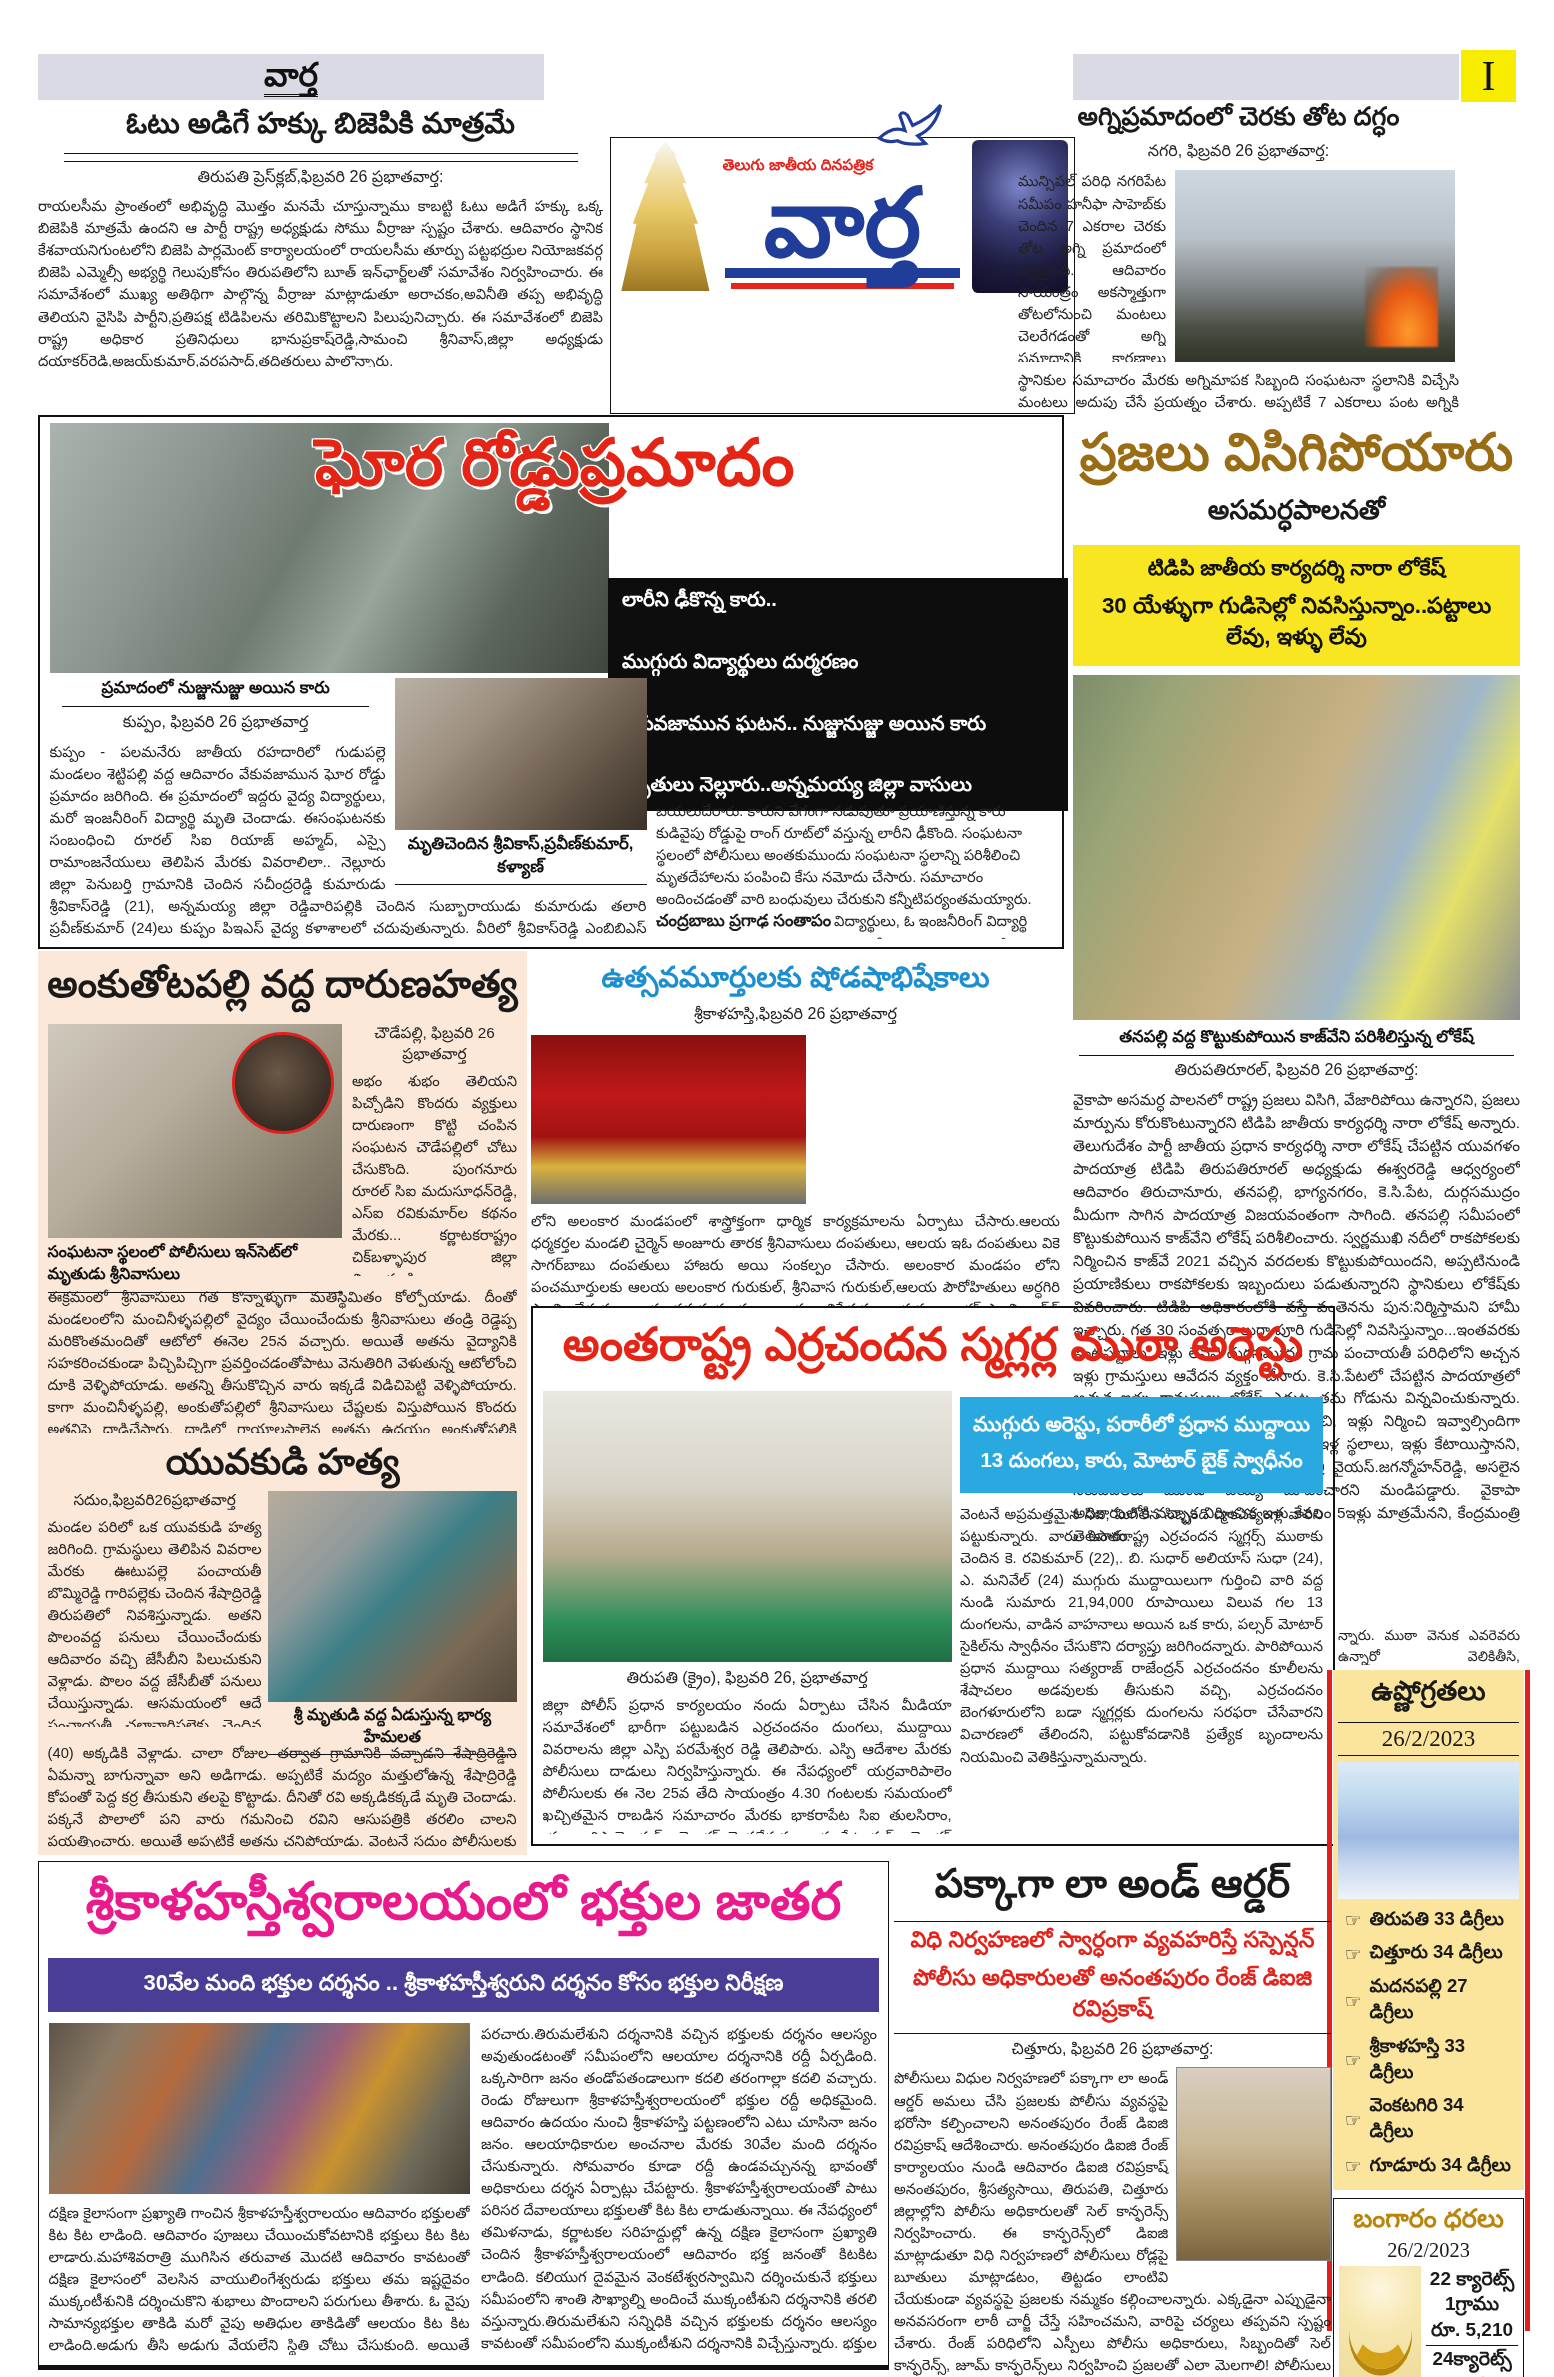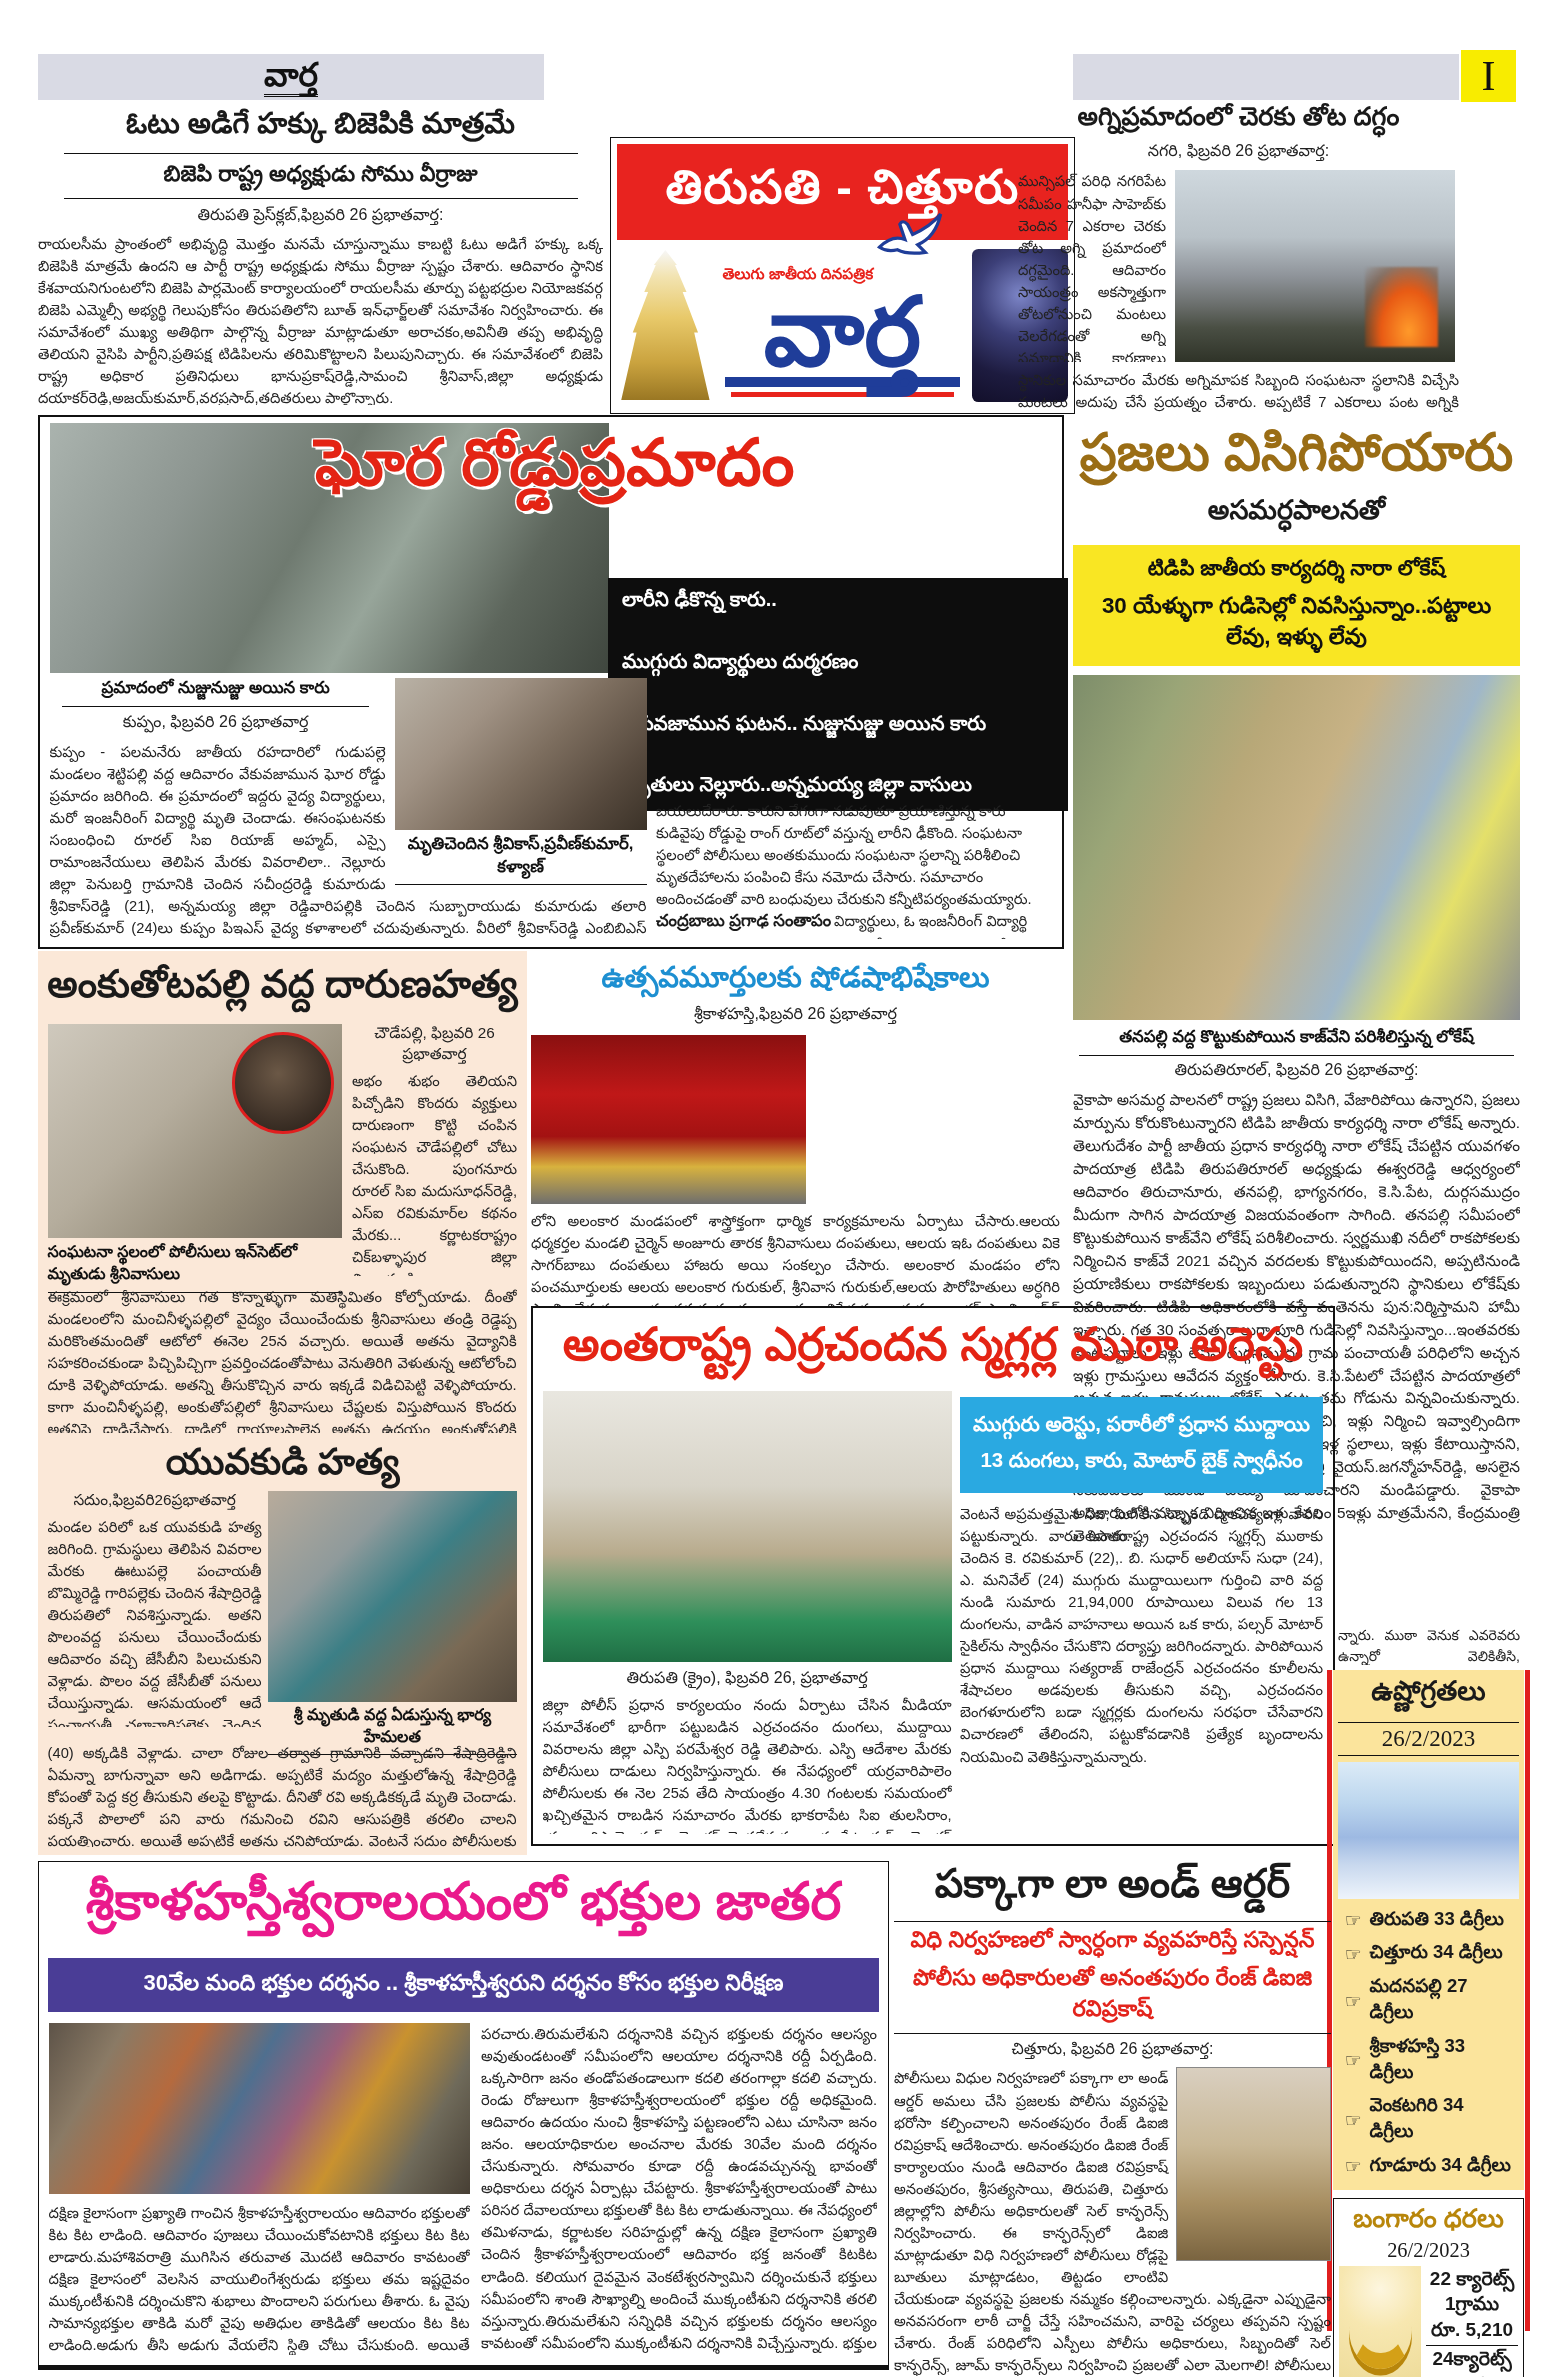--- a/index.html
+++ b/index.html
@@ -73,30 +73,26 @@
     <span class="smalllogo">వార్త</span>
   </div>
   <div class="abs bar-gray" style="left:1073px;top:54px;width:386px;height:46px;"></div>
   <div class="abs bar-yellow ctr" style="left:1461px;top:50px;width:55px;height:52px;display:flex;align-items:center;justify-content:center;">
     <span class="pageno">I</span>
   </div>
 
   <div class="abs" style="left:38px;top:107px;width:565px;height:303px;">
     <div class="ctr" style="font-size:29px;font-weight:bold;">ఓటు అడిగే హక్కు బిజెపికి మాత్రమే</div>
     <div class="rule" style="margin:6.4px 25.5px;"></div>
-    <div class="ctr" style="font-size:22px;font-weight:bold;">బిజెపి రాష్ట్ర అధ్యక్షుడు సోము వీర్రాజు</div>
     <div class="rule" style="margin:6.4px 25.5px;"></div>
     <div class="dateline">తిరుపతి ప్రెస్‌క్లబ్,ఫిబ్రవరి 26 ప్రభాతవార్త:</div>
     <div class="body-txt" style="margin-top:5.1px;height:172px;overflow:hidden;">రాయలసీమ ప్రాంతంలో అభివృద్ధి మొత్తం మనమే చూస్తున్నాము కాబట్టి ఓటు అడిగే హక్కు ఒక్క బిజెపికి మాత్రమే ఉందని ఆ పార్టీ రాష్ట్ర అధ్యక్షుడు సోము వీర్రాజు స్పష్టం చేశారు. ఆదివారం స్థానిక కేశవాయనిగుంటలోని బిజెపి పార్లమెంట్ కార్యాలయంలో రాయలసీమ తూర్పు పట్టభద్రుల నియోజకవర్గ బిజెపి ఎమ్మెల్సీ అభ్యర్థి గెలుపుకోసం తిరుపతిలోని బూత్ ఇన్‌ఛార్జ్‌లతో సమావేశం నిర్వహించారు. ఈ సమావేశంలో ముఖ్య అతిథిగా పాల్గొన్న వీర్రాజు మాట్లాడుతూ అరాచకం,అవినీతి తప్ప అభివృద్ధి తెలియని వైసిపి పార్టీని,ప్రతిపక్ష టిడిపిలను తరిమికొట్టాలని పిలుపునిచ్చారు. ఈ సమావేశంలో బిజెపి రాష్ట్ర అధికార ప్రతినిధులు భానుప్రకాష్‌రెడ్డి,సామంచి శ్రీనివాస్,జిల్లా అధ్యక్షుడు దయాకర్‌రెడ్డి,అజయ్‌కుమార్,వరప్రసాద్,తదితరులు పాల్గొన్నారు.</div>
   </div>
 
   <div class="abs masthead" style="left:610px;top:137px;width:463px;height:275px;">
-    <div class="mh-red" style="margin:6.4px;height:96px;">
-      <span>తిరుపతి - చిత్తూరు</span>
-    </div>
     <div style="display:flex;margin:0 6.4px;height:156px;">
       <div class="temple-ph" style="width:96px;height:150px;margin-top:3.2px;"></div>
       <div style="flex:1;position:relative;text-align:center;">
         <svg width="77" height="51" viewBox="0 0 60 40" style="position:absolute;right:25.5px;top:-38px;">
           <path d="M8 30 Q18 20 28 24 L24 12 Q26 8 30 12 L34 20 Q48 14 56 4 Q52 22 38 28 L44 34 Q30 36 22 32 Q14 34 8 30 Z" fill="#ffffff" stroke="#1f3d99" stroke-width="2.5"></path>
         </svg>
         <div class="mh-tag" style="text-align:left;margin:18px 0 0 9px;">తెలుగు జాతీయ దినపత్రిక</div>
         <div class="mh-logo">వార్త</div>
         <div style="height:10.2px;background:#1f3d99;margin:0 11.5px;"></div>
         <div style="height:5.1px;background:#e8231c;margin:5.1px 18px 0 18px;"></div>

